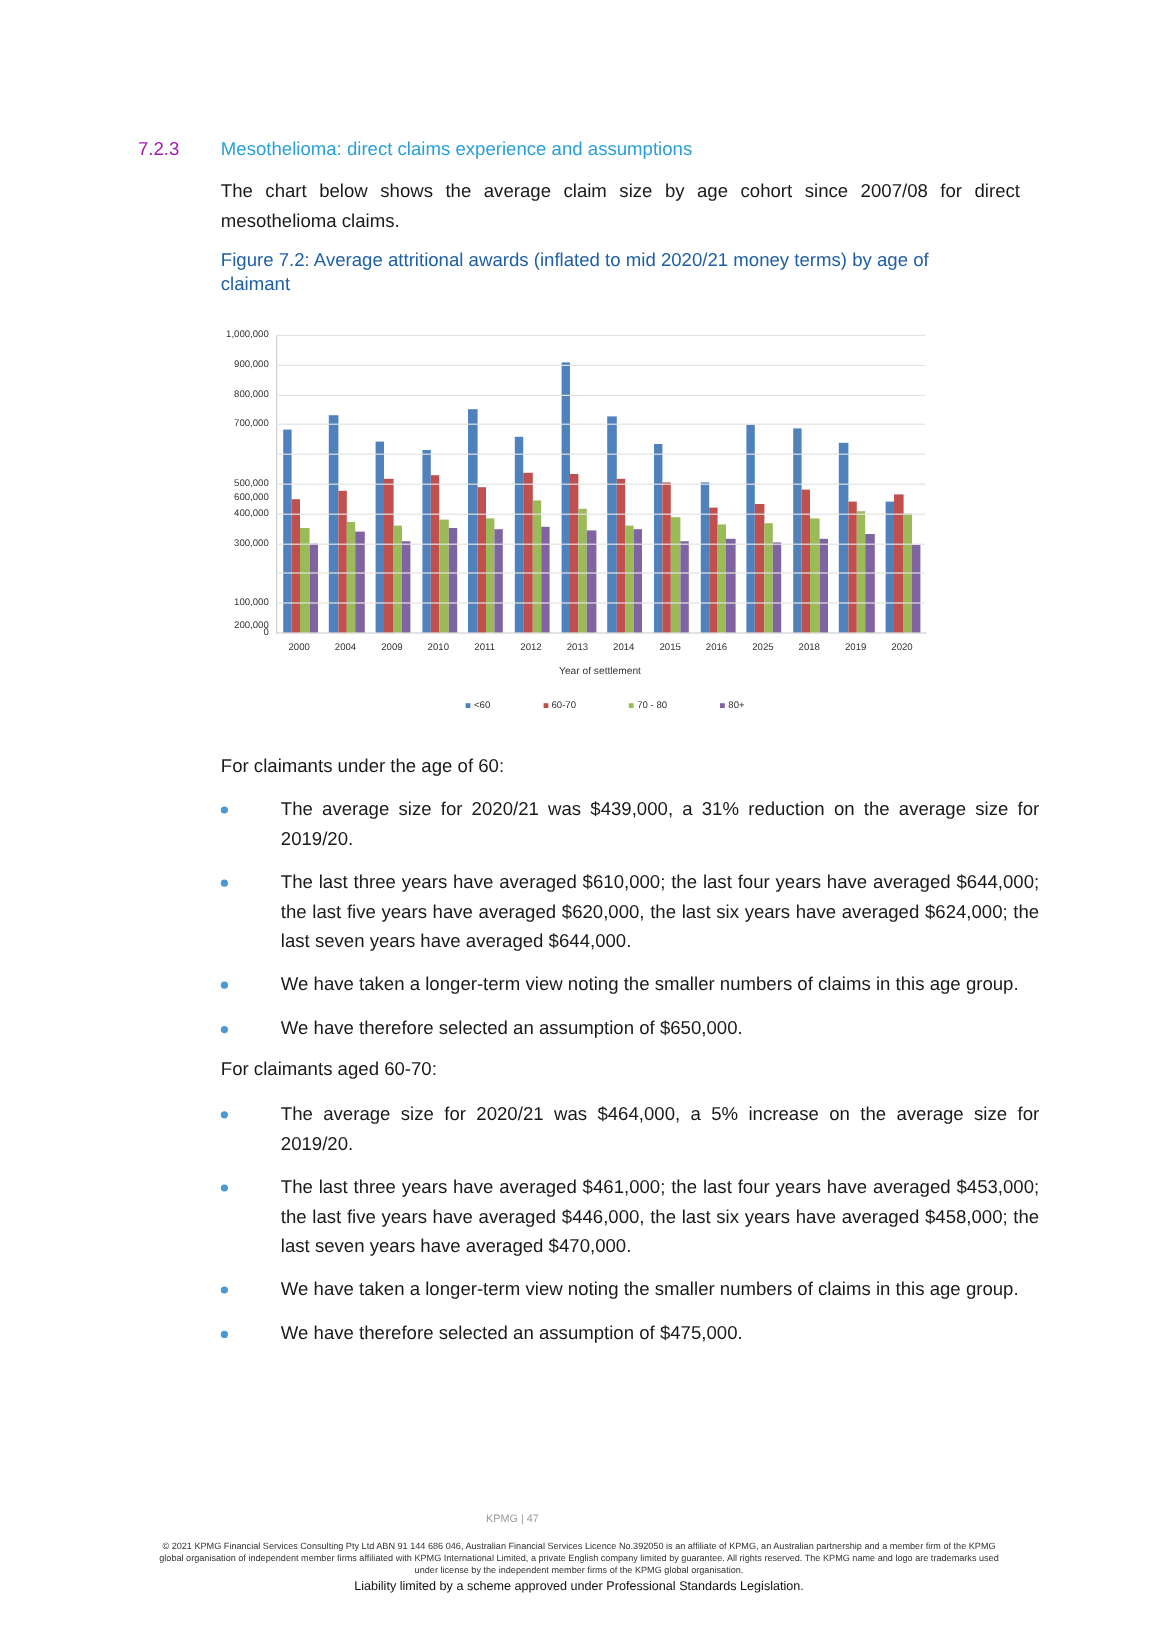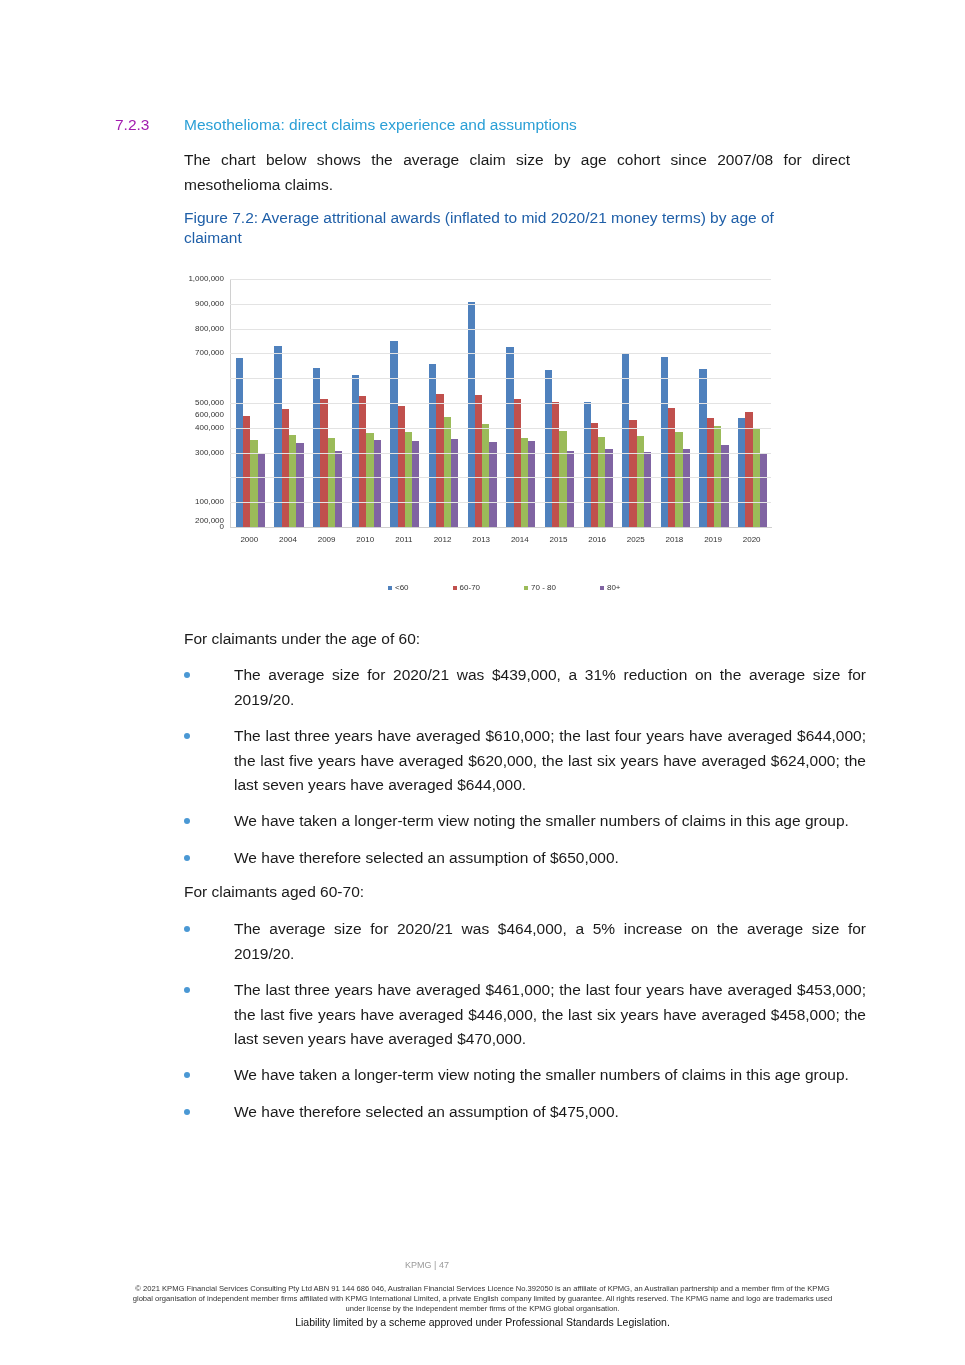--- a/index.html
+++ b/index.html
@@ -89,20 +89,21 @@
       <div class="bar" style="left: 468.436px; width: 7.3px; height: 157.976px; background: rgb(79, 129, 189);"></div>
       <div class="bar" style="left: 475.736px; width: 7.3px; height: 109.12px; background: rgb(192, 80, 77);"></div>
       <div class="bar" style="left: 483.036px; width: 7.3px; height: 101.432px; background: rgb(155, 187, 89);"></div>
       <div class="bar" style="left: 490.336px; width: 7.3px; height: 81.84px; background: rgb(128, 100, 162);"></div>
       <div class="bar" style="left: 507.079px; width: 7.3px; height: 108.872px; background: rgb(79, 129, 189);"></div>
       <div class="bar" style="left: 514.379px; width: 7.3px; height: 115.072px; background: rgb(192, 80, 77);"></div>
       <div class="bar" style="left: 521.679px; width: 7.3px; height: 98.704px; background: rgb(155, 187, 89);"></div>
       <div class="bar" style="left: 528.979px; width: 7.3px; height: 72.664px; background: rgb(128, 100, 162);"></div>
     </div>
   <div id="xaxis"></div>
+  <div class="xtitle">Year of settlement</div>
   <div class="legend" id="legend">
       <div class="legend-item">
         <span class="legend-swatch" style="background: rgb(79, 129, 189);"></span>
         <span>&lt;60</span>
       </div>
       <div class="legend-item">
         <span class="legend-swatch" style="background: rgb(192, 80, 77);"></span>
         <span>60-70</span>
       </div>
       <div class="legend-item">

